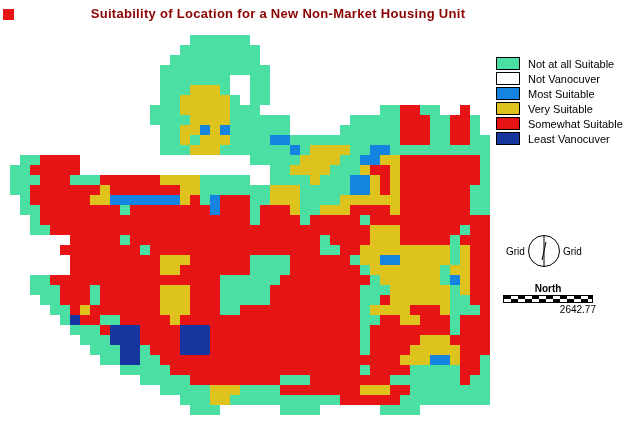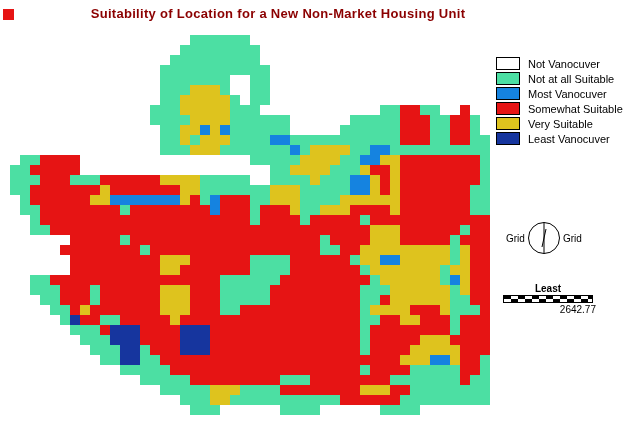--- a/index.html
+++ b/index.html
@@ -6,21 +6,21 @@
   .page{position:relative;width:626px;height:425px;background:#ffffff;overflow:hidden;
         font-family:"Liberation Sans", sans-serif;border-radius:6px;}
   .map-title{position:absolute;top:6px;left:0;width:556px;text-align:center;
              font-size:13px;font-weight:bold;letter-spacing:0.3px;white-space:nowrap;}
   .corner-marker{position:absolute;left:3px;top:9px;width:11px;height:11px;}
   .map-svg{position:absolute;left:0;top:35px;}
   .legend{position:absolute;left:496px;top:56px;}
   .legend-item{display:flex;align-items:center;height:15px;}
   .swatch{width:22px;height:11px;border:1px solid #000;margin-right:8px;flex:none;box-sizing:content-box;}
   .legend-label{font-size:11px;color:#000;white-space:nowrap;}
-  .compass{position:absolute;left:506px;top:221px;display:flex;align-items:center;font-size:10px;color:#000;}
+  .compass{position:absolute;left:506px;top:234px;display:flex;align-items:center;font-size:10px;color:#000;}
   .compass svg{margin:0 2px;display:block;}
   .compass-label{white-space:nowrap;}
   .scalebar{position:absolute;left:500px;top:283px;width:96px;text-align:center;color:#000;}
   .scalebar-unit{font-size:10px;font-weight:bold;}
   .scalebar-bar{margin:1px auto;width:90px;height:8px;border:1px solid #000;box-sizing:border-box;overflow:hidden;}
   .sb-top{height:3px;background:repeating-linear-gradient(90deg,#000 0 7px,#fff 7px 14px);}
   .sb-bottom{height:3px;background:repeating-linear-gradient(90deg,#fff 0 7px,#000 7px 14px);}
   .scalebar-value{font-size:10px;text-align:right;}
 </style>
 </head>
@@ -352,57 +352,57 @@
       <rect x="230" y="360" width="110" height="10" fill="#4CDFA3"></rect>
       <rect x="340" y="360" width="60" height="10" fill="#E61414"></rect>
       <rect x="400" y="360" width="90" height="10" fill="#4CDFA3"></rect>
       <rect x="190" y="370" width="30" height="10" fill="#4CDFA3"></rect>
       <rect x="280" y="370" width="40" height="10" fill="#4CDFA3"></rect>
       <rect x="380" y="370" width="40" height="10" fill="#4CDFA3"></rect>
     </svg>
 
   <div class="legend" id="legend">
       <div class="legend-item">
+        <span class="swatch" style="background: rgb(76, 223, 163);"></span>
+        <span class="legend-label">Not at all Suitable</span>
+      </div>
+      <div class="legend-item">
         <span class="swatch" style="background: rgb(255, 255, 255);"></span>
         <span class="legend-label">Not Vanocuver</span>
       </div>
       <div class="legend-item">
-        <span class="swatch" style="background: rgb(76, 223, 163);"></span>
-        <span class="legend-label">Not at all Suitable</span>
-      </div>
-      <div class="legend-item">
         <span class="swatch" style="background: rgb(21, 131, 224);"></span>
-        <span class="legend-label">Most Vanocuver</span>
+        <span class="legend-label">Most Suitable</span>
+      </div>
+      <div class="legend-item">
+        <span class="swatch" style="background: rgb(222, 195, 30);"></span>
+        <span class="legend-label">Very Suitable</span>
       </div>
       <div class="legend-item">
         <span class="swatch" style="background: rgb(230, 20, 20);"></span>
         <span class="legend-label">Somewhat Suitable</span>
-      </div>
-      <div class="legend-item">
-        <span class="swatch" style="background: rgb(222, 195, 30);"></span>
-        <span class="legend-label">Very Suitable</span>
       </div>
       <div class="legend-item">
         <span class="swatch" style="background: rgb(22, 53, 158);"></span>
         <span class="legend-label">Least Vanocuver</span>
       </div>
     </div>
 
   <div class="compass">
     <span class="compass-label">Grid</span>
     <svg width="34" height="34" viewBox="0 0 34 34">
       <circle cx="17" cy="17" r="15.5" fill="#ffffff" stroke="#000000" stroke-width="1"></circle>
       <line x1="17" y1="1.5" x2="17" y2="32.5" stroke="#000000" stroke-width="1"></line>
       <line x1="15" y1="26" x2="19" y2="8" stroke="#000000" stroke-width="1"></line>
     </svg>
     <span class="compass-label">Grid</span>
   </div>
 
   <div class="scalebar">
-    <div class="scalebar-unit">Least</div>
+    <div class="scalebar-unit">North</div>
     <div class="scalebar-bar">
       <div class="sb-top"></div>
       <div class="sb-bottom"></div>
     </div>
     <div class="scalebar-value">2642.77</div>
   </div>
 
 </div>
 
 </body></html>

